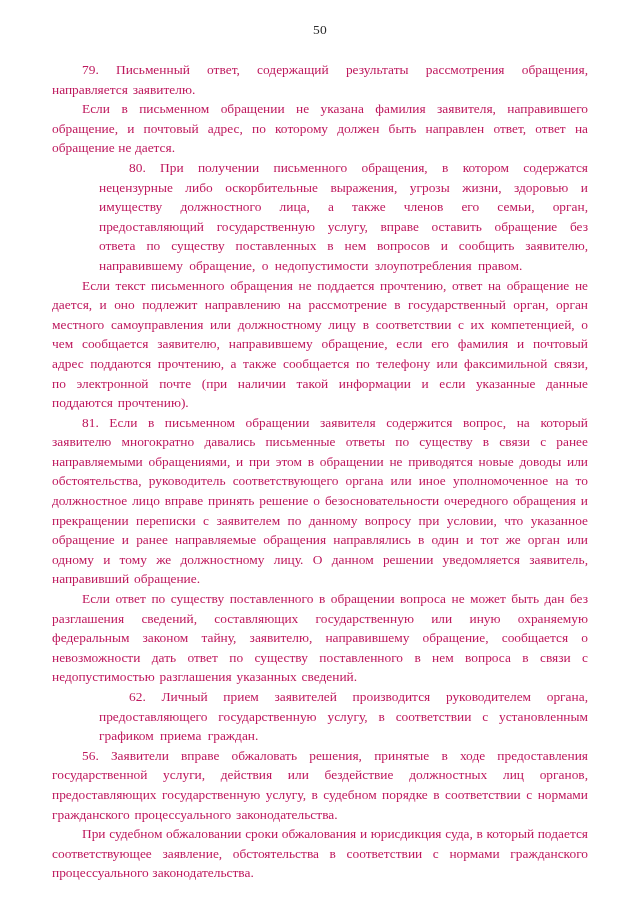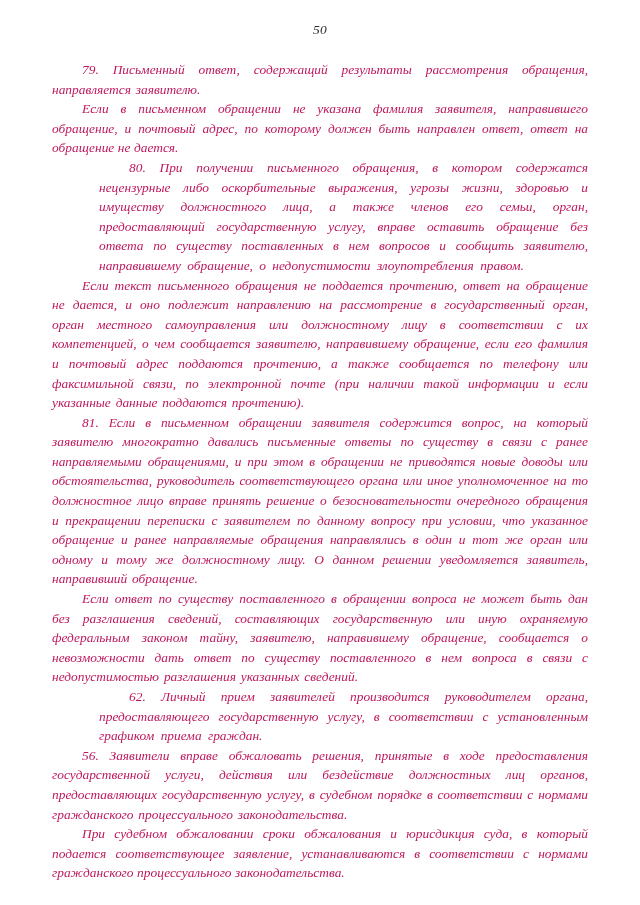--- a/index.html
+++ b/index.html
@@ -13,21 +13,20 @@
     font-family: "Liberation Serif", serif;
     color: #1a1a1a;
   }
   .page {
     position: relative;
     width: 640px;
     height: 905px;
     box-sizing: border-box;
     padding: 22px 52px 0 52px;
     background: #ffffff;
-    font-style: italic;
   }
   .page-number {
     text-align: center;
     font-size: 13.5px;
     color: #2b2b2b;
     margin: 0 0 22px 0;
     letter-spacing: 0.2px;
   }
   .body-text {
     font-size: 13.4px;
@@ -61,16 +60,16 @@
 
   <div class="body-text">
     <p class="para loose">79. Письменный ответ, содержащий результаты рассмотрения обращения, направляется заявителю.</p>
     <p class="para tight">Если в письменном обращении не указана фамилия заявителя, направившего обращение, и почтовый адрес, по которому должен быть направлен ответ, ответ на обращение не дается.</p>
     <p class="para looser">80. При получении письменного обращения, в котором содержатся нецензурные либо оскорбительные выражения, угрозы жизни, здоровью и имуществу должностного лица, а также членов его семьи, орган, предоставляющий государственную услугу, вправе оставить обращение без ответа по существу поставленных в нем вопросов и сообщить заявителю, направившему обращение, о недопустимости злоупотребления правом.</p>
     <p class="para loose">Если текст письменного обращения не поддается прочтению, ответ на обращение не дается, и оно подлежит направлению на рассмотрение в государственный орган, орган местного самоуправления или должностному лицу в соответствии с их компетенцией, о чем сообщается заявителю, направившему обращение, если его фамилия и почтовый адрес поддаются прочтению, а также сообщается по телефону или факсимильной связи, по электронной почте (при наличии такой информации и если указанные данные поддаются прочтению).</p>
     <p class="para loose">81. Если в письменном обращении заявителя содержится вопрос, на который заявителю многократно давались письменные ответы по существу в связи с ранее направляемыми обращениями, и при этом в обращении не приводятся новые доводы или обстоятельства, руководитель соответствующего органа или иное уполномоченное на то должностное лицо вправе принять решение о безосновательности очередного обращения и прекращении переписки с заявителем по данному вопросу при условии, что указанное обращение и ранее направляемые обращения направлялись в один и тот же орган или одному и тому же должностному лицу. О данном решении уведомляется заявитель, направивший обращение.</p>
     <p class="para loose">Если ответ по существу поставленного в обращении вопроса не может быть дан без разглашения сведений, составляющих государственную или иную охраняемую федеральным законом тайну, заявителю, направившему обращение, сообщается о невозможности дать ответ по существу поставленного в нем вопроса в связи с недопустимостью разглашения указанных сведений.</p>
     <p class="para looser">62. Личный прием заявителей производится руководителем органа, предоставляющего государственную услугу, в соответствии с установленным графиком приема граждан.</p>
     <p class="para loose">56. Заявители вправе обжаловать решения, принятые в ходе предоставления государственной услуги, действия или бездействие должностных лиц органов, предоставляющих государственную услугу, в судебном порядке в соответствии с нормами гражданского процессуального законодательства.</p>
-    <p class="para tight">При судебном обжаловании сроки обжалования и юрисдикция суда, в который подается соответствующее заявление, устанавливаются в соответствии с нормами гражданского процессуального законодательства.</p>
+    <p class="para tight">При судебном обжаловании сроки обжалования и юрисдикция суда, в который подается соответствующее заявление, обстоятельства в соответствии с нормами гражданского процессуального законодательства.</p>
   </div>
 
 </div>
 
 </body></html>

